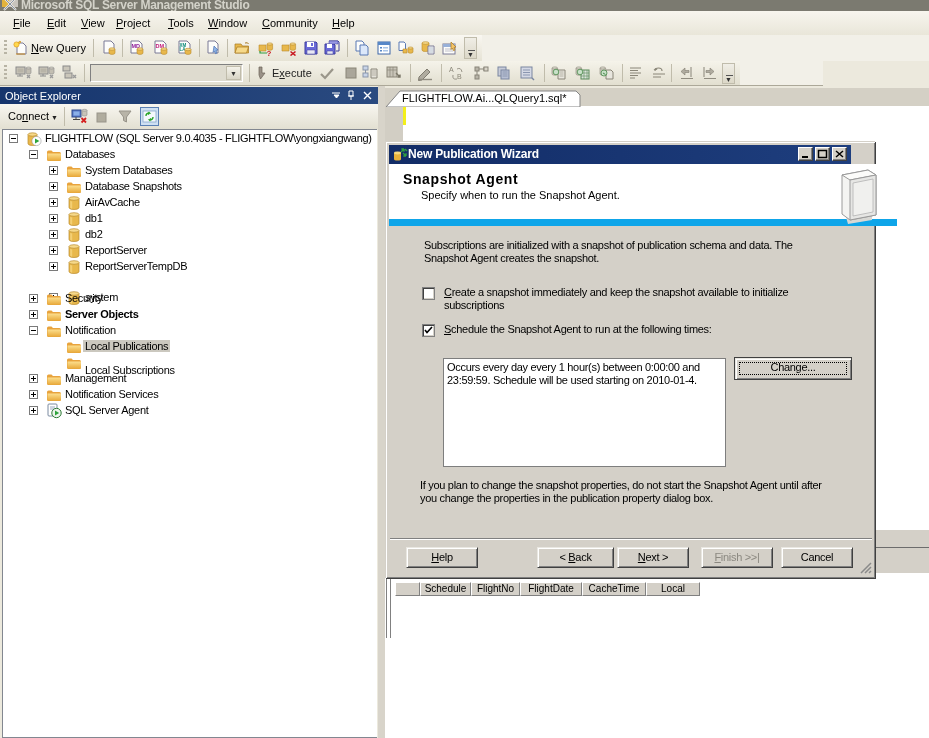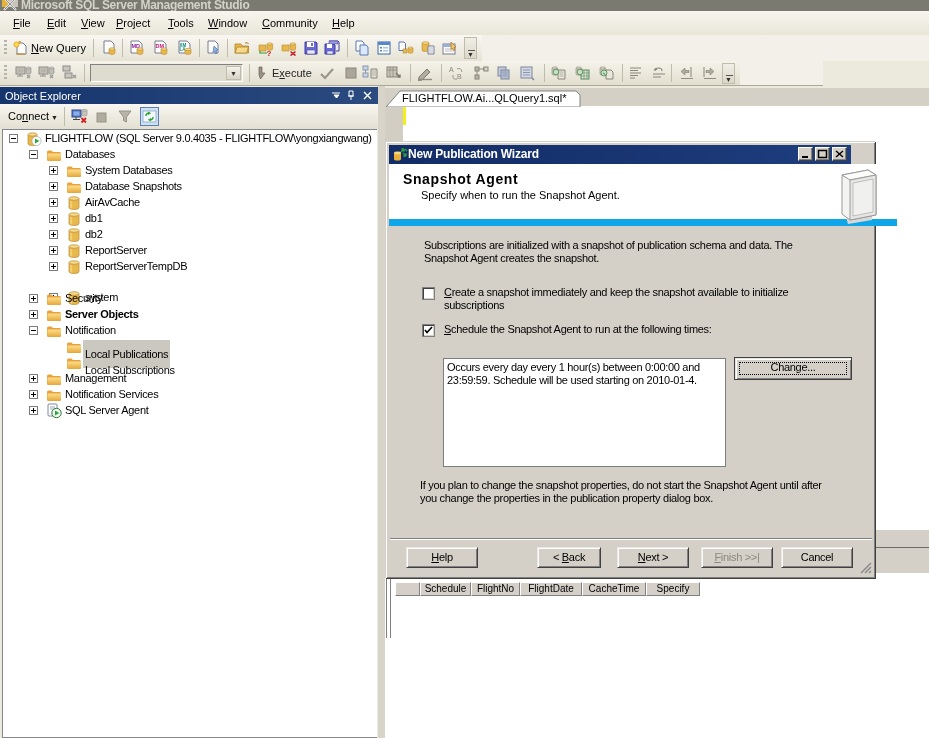--- a/index.html
+++ b/index.html
@@ -518,21 +518,21 @@
       <div class="tico" style="left:66px;top:0"><svg width="16" height="16">
           <path d="M1 5 q0-1.5 1.5-1.5 h3 l1.5 1.5 h6.5 q1.5 0 1.5 1.5 v6 q0 1.5 -1.5 1.5 h-11 q-1.5 0-1.5-1.5 z" fill="#e8a33d"></path>
           <path d="M1.5 6.5 h13.5 v6 q0 1.2-1.2 1.2 h-11 q-1.3 0-1.3-1.3 z" fill="url(#fg)"></path>
           <defs>
             <linearGradient id="fg" x1="0" y1="0" x2="0" y2="1">
               <stop offset="0" stop-color="#fcdf8e"></stop>
               <stop offset="1" stop-color="#e8a93a"></stop>
             </linearGradient>
           </defs>
         </svg></div>
-      <div class="tlabel" style="left:85px;background:#cbc8bf;padding:8px 2px;margin-left:-2px">Local Publications</div>
+      <div class="tlabel" style="left:85px;background:#cbc8bf;padding:0 2px;margin-left:-2px">Local Publications</div>
     </div>
     <div class="trow" style="left:0;top:354.5px;width:378px">
       <div class="tico" style="left:66px;top:0"><svg width="16" height="16">
           <path d="M1 5 q0-1.5 1.5-1.5 h3 l1.5 1.5 h6.5 q1.5 0 1.5 1.5 v6 q0 1.5 -1.5 1.5 h-11 q-1.5 0-1.5-1.5 z" fill="#e8a33d"></path>
           <path d="M1.5 6.5 h13.5 v6 q0 1.2-1.2 1.2 h-11 q-1.3 0-1.3-1.3 z" fill="url(#fg)"></path>
           <defs>
             <linearGradient id="fg" x1="0" y1="0" x2="0" y2="1">
               <stop offset="0" stop-color="#fcdf8e"></stop>
               <stop offset="1" stop-color="#e8a93a"></stop>
             </linearGradient>
@@ -598,21 +598,21 @@
   <div class="abs" style="left:385px;top:547px;width:544px;height:1px;background:#6c6c6c"></div>
   <div class="gband" style="left:385px;top:548px;width:544px;height:25px;"></div>
   <div class="abs" id="grid">
     <div class="abs" style="left:386px;top:578px;width:5px;height:60px;background:#fff;border-left:1px solid #808080;border-right:1px solid #808080"></div>
     <div class="abs" style="left:391px;top:578px;width:538px;height:160px;background:#fff"></div>
     <div class="ghdr" style="left:395px;top:582px;width:25px"></div>
     <div class="ghdr" style="left:420px;top:582px;width:51px">Schedule</div>
     <div class="ghdr" style="left:471px;top:582px;width:49px">FlightNo</div>
     <div class="ghdr" style="left:520px;top:582px;width:62px">FlightDate</div>
     <div class="ghdr" style="left:582px;top:582px;width:64px">CacheTime</div>
-    <div class="ghdr" style="left:646px;top:582px;width:54px">Specify</div>
+    <div class="ghdr" style="left:646px;top:582px;width:54px">Local</div>
   </div>
 
   <div class="abs" id="dlg">
     <div class="abs" id="dlg-title">
       <div class="abs" style="left:4px;top:2px;width:16px;height:15px">
         <svg width="16" height="15">
           <path d="M1 6 v6 q0 1.5 3.5 1.5 t3.5-1.5 v-6" fill="#e8b23a"></path>
           <ellipse cx="4.5" cy="6" rx="3.5" ry="1.4" fill="#f7d97c"></ellipse>
           <path d="M8 5 l3-3 m0 0 l-2.7 0 m2.7 0 l0 2.7" stroke="#2e9e40" stroke-width="1.4" fill="none"></path>
           <path d="M10 6 l3 3 m0 0 l-2.7 0 m2.7 0 l0-2.7" stroke="#2e9e40" stroke-width="1.4" fill="none"></path>
@@ -660,21 +660,21 @@
       <div class="abs" style="left:57px;top:216px;width:283px;height:109px;background:#fff;border:1px solid #7e7e7e">
         <div class="abs" style="left:3px;top:2px;width:272px;line-height:12.5px">Occurs every day every 1 hour(s) between 0:00:00 and 23:59:59. Schedule will be used starting on 2010-01-4.</div>
       </div>
       <div class="btn" style="left:348px;top:215px;width:118px;height:23px;border-color:#404040;box-shadow:inset 1px 1px 0 #e9e7e1, inset 2px 2px 0 #fff, inset -1px -1px 0 #808080">
         <div class="abs" style="left:4px;top:4px;right:4px;bottom:4px;border:1px dotted #000"></div>
         Change...
       </div>
       <div class="abs" style="left:34px;top:337px;width:408px;line-height:12.5px">If you plan to change the snapshot properties, do not start the Snapshot Agent until after you change the properties in the publication property dialog box.</div>
       <div class="abs" style="left:4px;top:396px;width:482px;height:2px;border-top:1px solid #808080;border-bottom:1px solid #fff"></div>
       <div class="btn" style="left:20px;top:405px;width:72px"><u>H</u>elp</div>
-      <div class="btn" style="left:151px;top:405px;width:64px">&lt; <u>B</u>ack</div>
+      <div class="btn" style="left:151px;top:405px;width:77px">&lt; <u>B</u>ack</div>
       <div class="btn" style="left:231px;top:405px;width:72px"><u>N</u>ext &gt;</div>
       <div class="btn dis" style="left:315px;top:405px;width:72px"><u>F</u>inish &gt;&gt;|</div>
       <div class="btn" style="left:395px;top:405px;width:72px">Cancel</div>
     </div>
     <svg class="abs" style="right:3px;bottom:3px" width="13" height="13">
       <path d="M12 1 L2 11 M12 5 L6 11 M12 9 L10 11" stroke="#8a8a8a" stroke-width="1.5" fill="none"></path>
     </svg>
   </div>
 
 </body></html>

